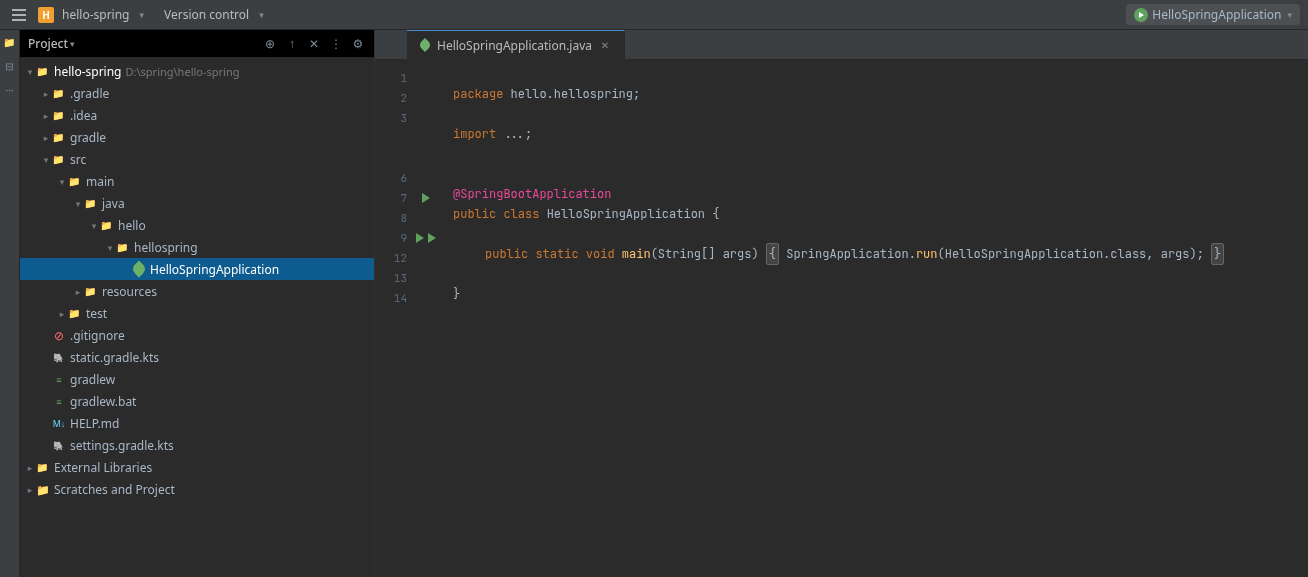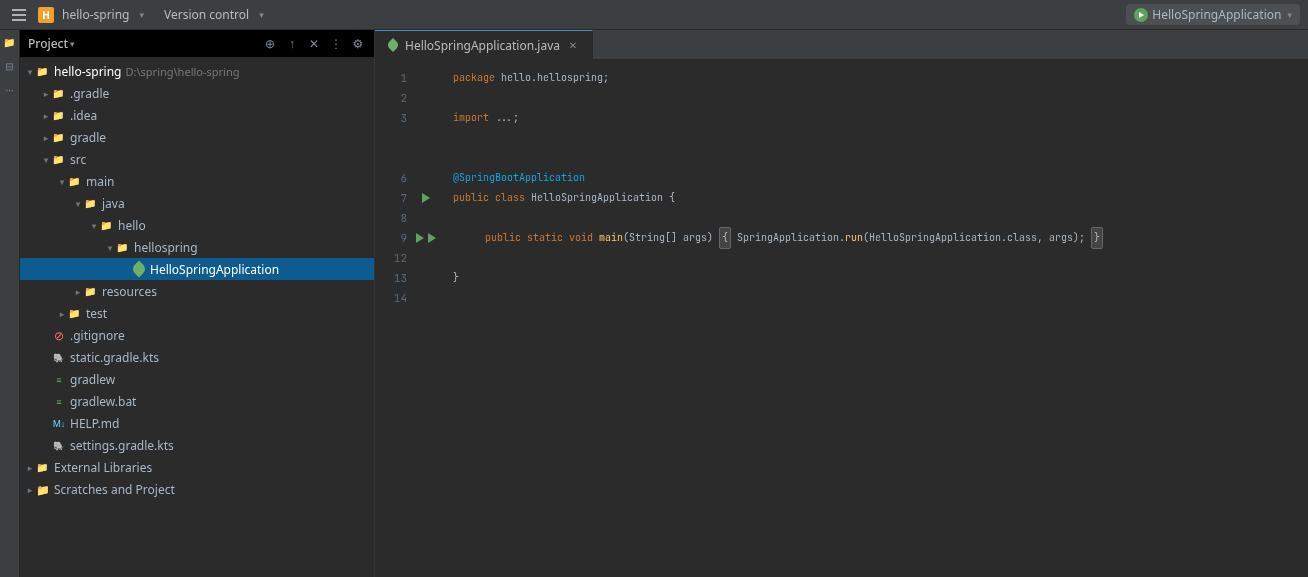--- a/index.html
+++ b/index.html
@@ -256,20 +256,21 @@
     }
 
     
     .tab-bar {
       display: flex;
       align-items: center;
       background: #3c3f41;
       height: 30px;
       border-bottom: 1px solid #282828;
       flex-shrink: 0;
+      padding-left: 32px;
     }
     .tab {
       display: flex;
       align-items: center;
       height: 30px;
       padding: 0 12px;
       cursor: pointer;
       border-right: 1px solid #282828;
       gap: 6px;
     }
@@ -325,43 +326,43 @@
     }
     .run-gutter-icon.green::after {
       content: '';
       border-left: 8px solid #5fa15e;
       border-top: 5px solid transparent;
       border-bottom: 5px solid transparent;
     }
 
     .code-content {
       flex: 1;
-      padding: 8px 16px;
+      padding: 24px 16px;
       overflow: auto;
       font-family: 'JetBrains Mono', 'Consolas', 'Courier New', monospace;
-      font-size: 10px;
+      font-size: 12px;
       line-height: 20px;
     }
     .code-content::-webkit-scrollbar { width: 6px; height: 6px; }
     .code-content::-webkit-scrollbar-track { background: #2b2b2b; }
     .code-content::-webkit-scrollbar-thumb { background: #4a4a4a; }
 
     .code-line {
       height: 20px;
       white-space: pre;
       display: flex;
       align-items: center;
     }
 
     
     .kw { color: #cc7832; }
     .cls { color: #a9b7c6; }
     .cls-name { color: #a9b7c6; }
     .pkg { color: #a9b7c6; }
-    .annotation { color: #0ea5e9; }
+    .annotation { color: #ec4899; }
     .method { color: #ffc66d; }
     .punct { color: #a9b7c6; }
 
     .line-numbers-col {
       display: flex;
       flex-direction: column;
       width: 40px;
       background: #2b2b2b;
       padding-top: 8px;
       flex-shrink: 0;

